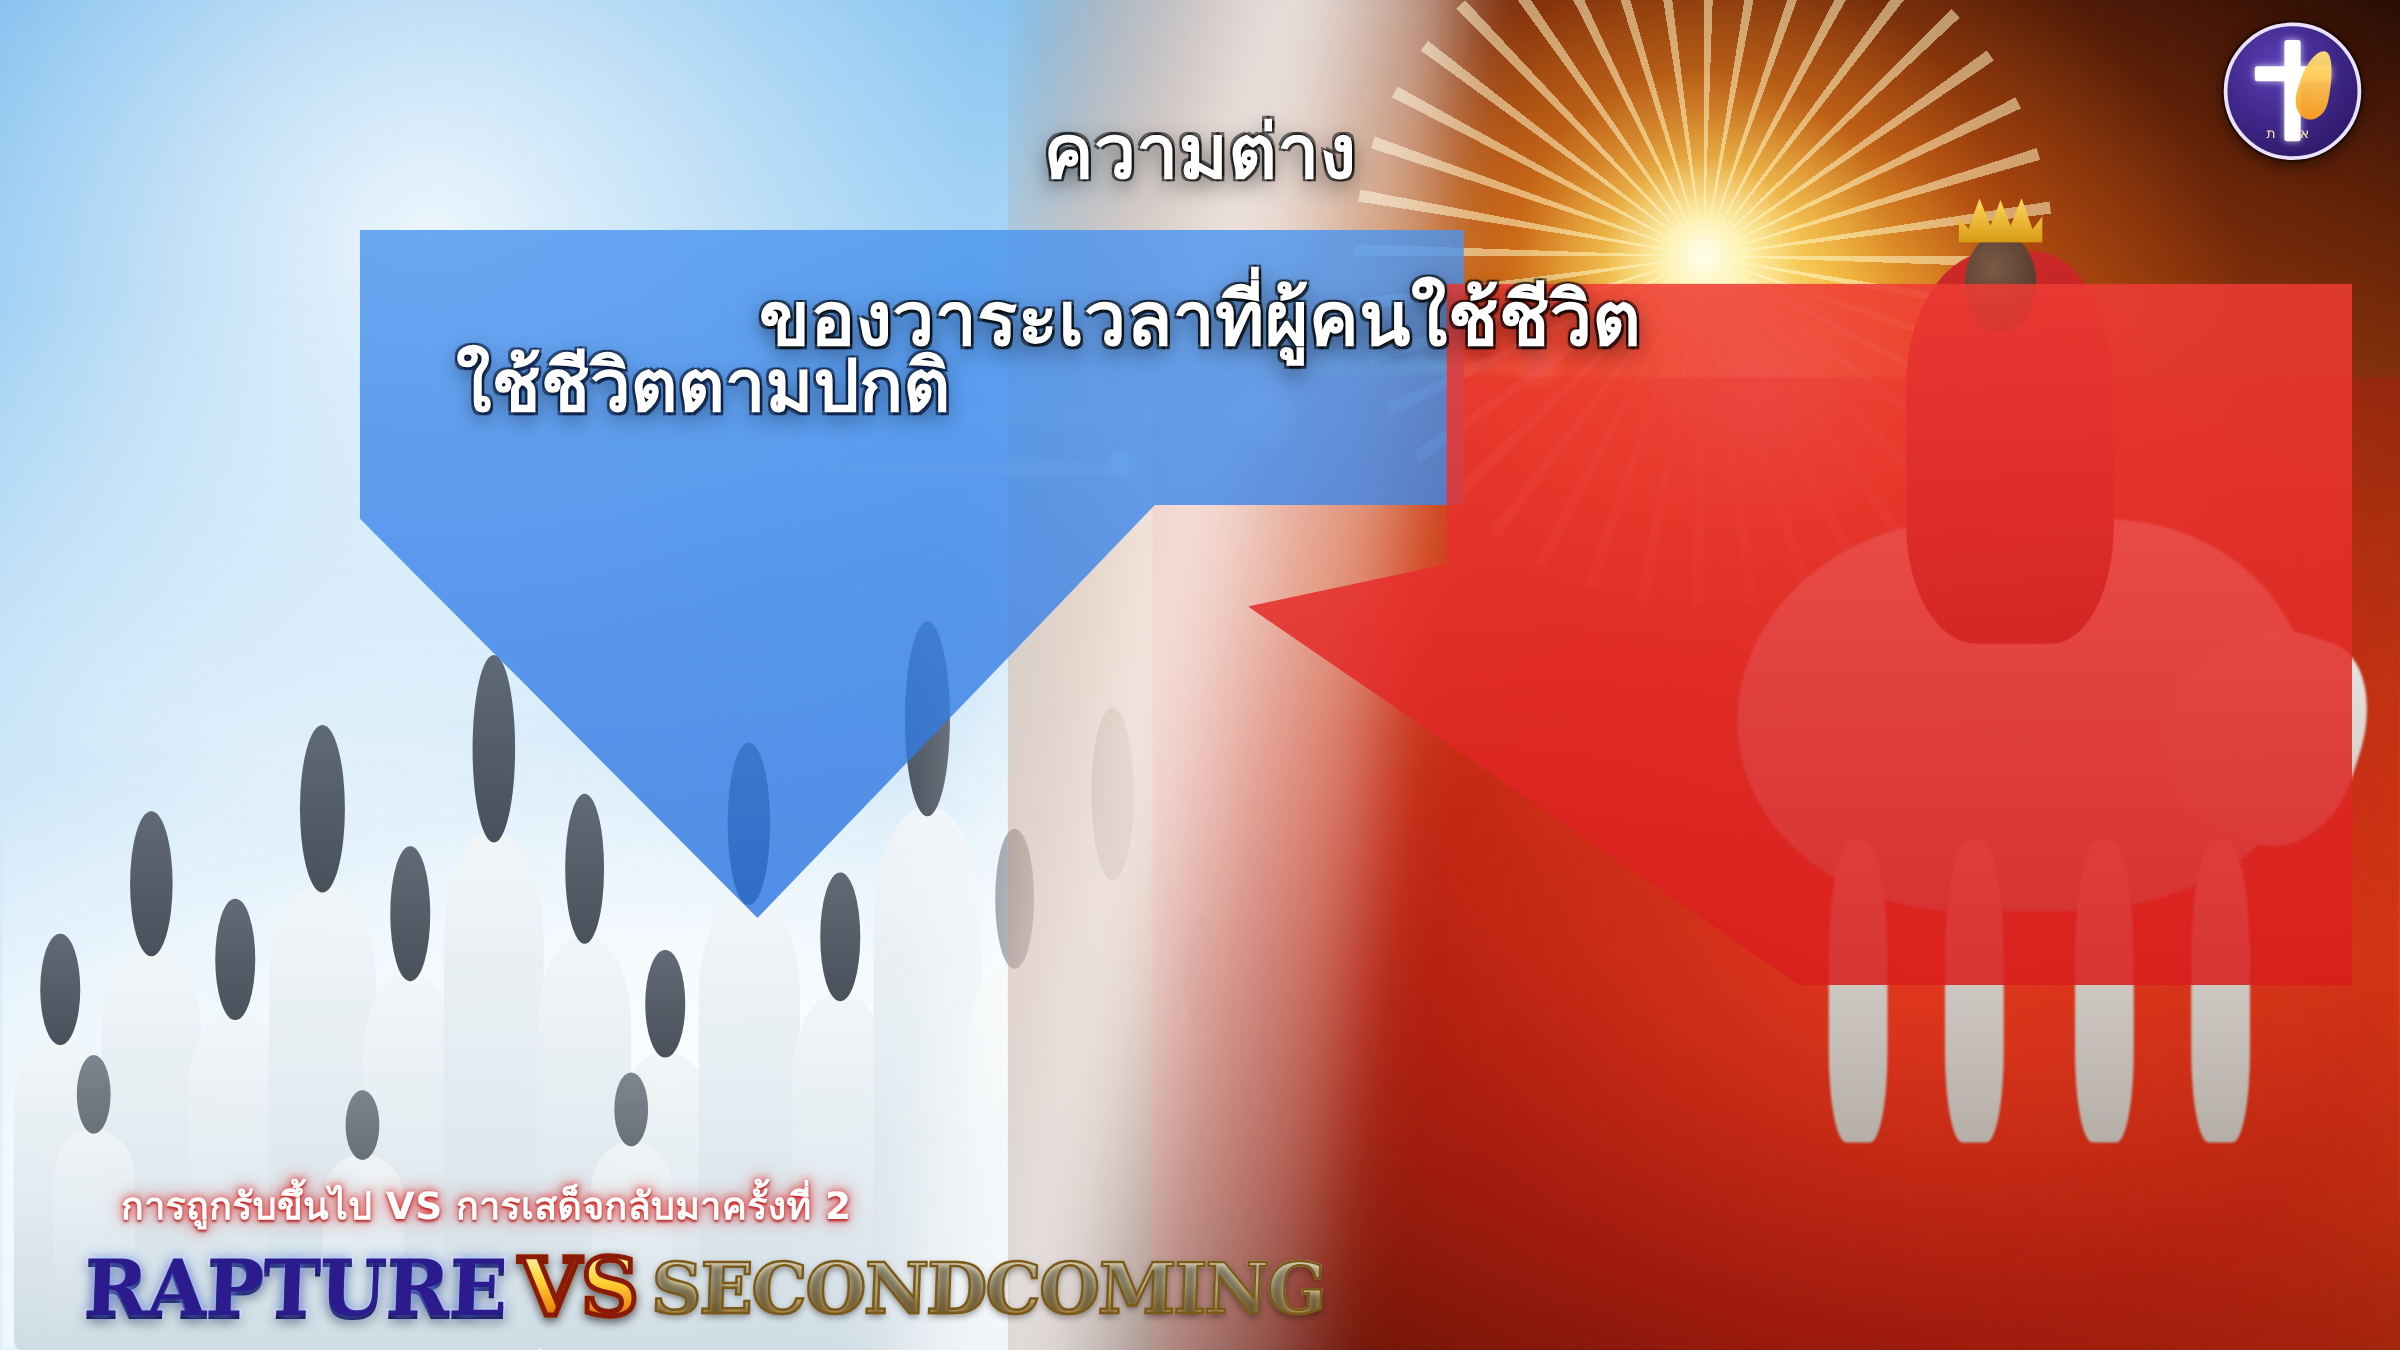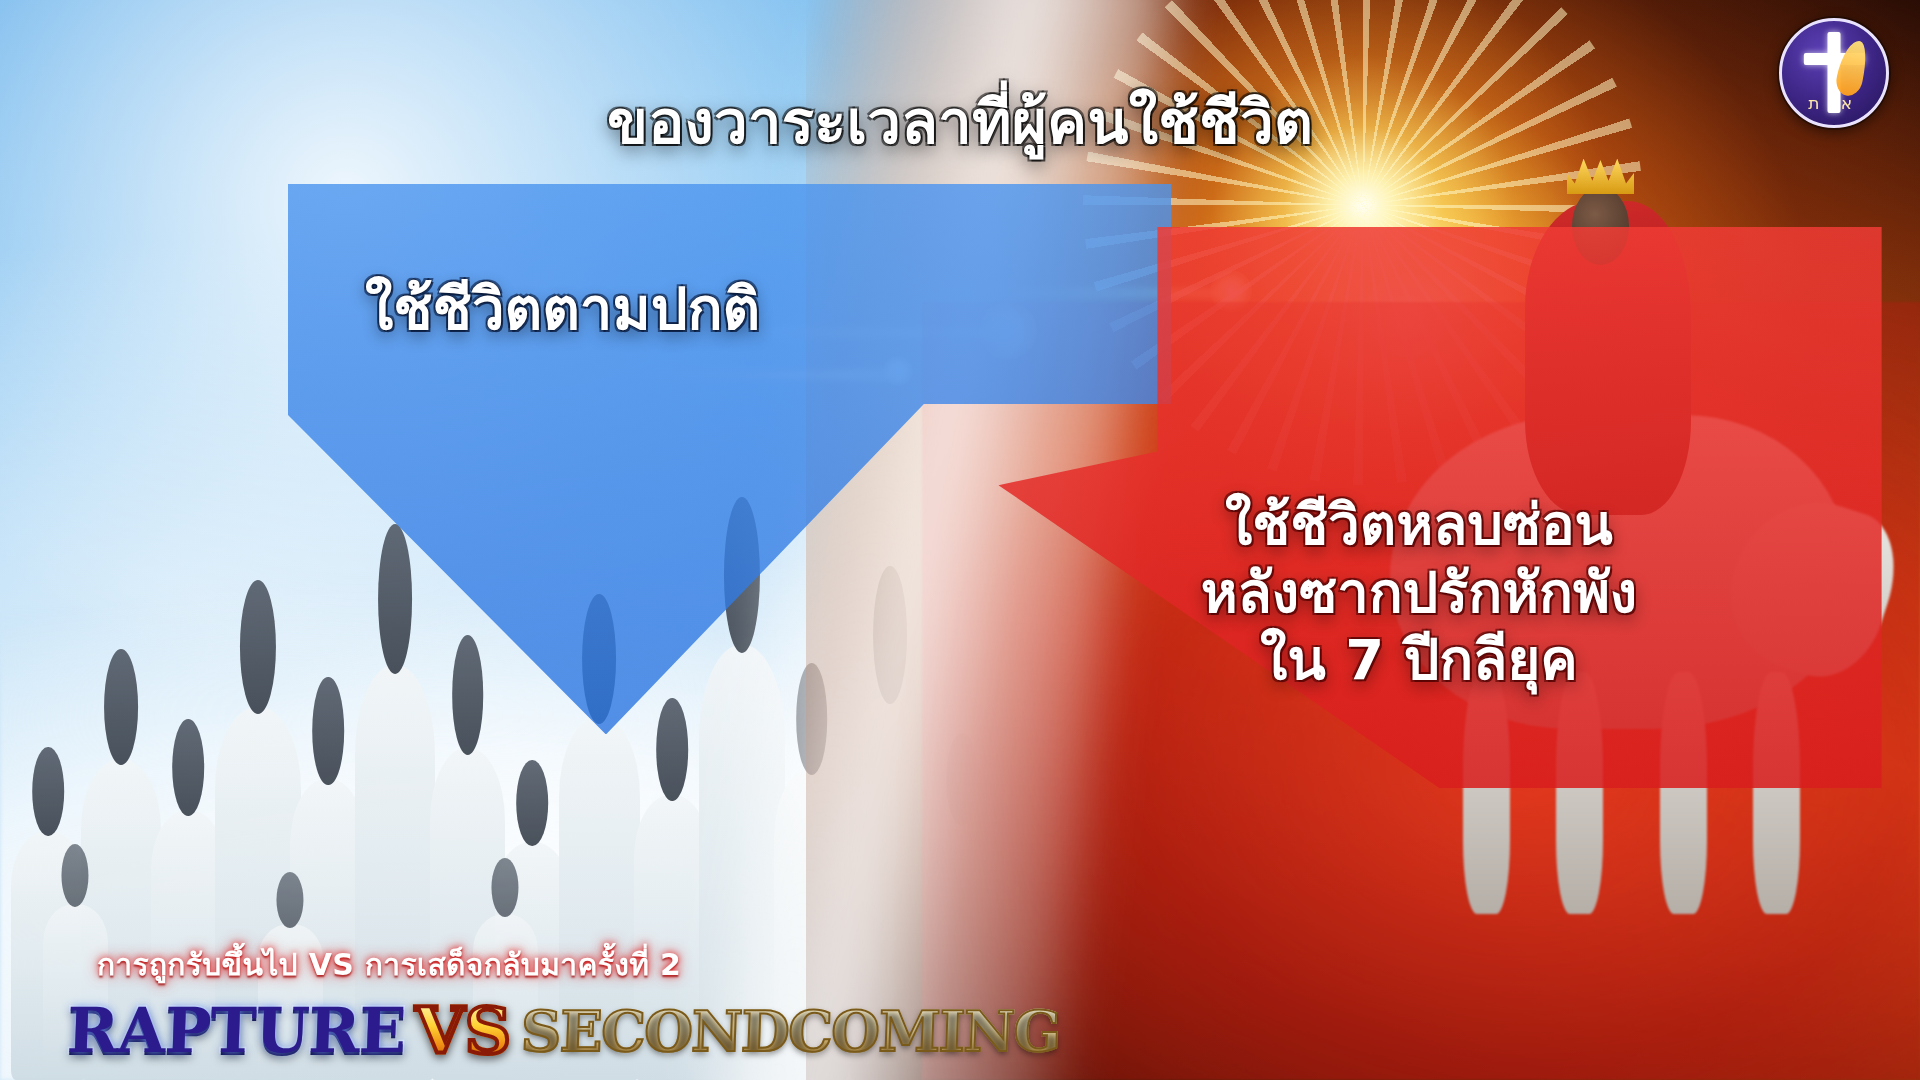--- a/index.html
+++ b/index.html
@@ -176,21 +176,21 @@
     overflow:hidden;
   }
   .logo .cross-v { position:absolute; left:50%; top:10%; transform:translateX(-50%);
     width:13px; height:78%; background:#fff; border-radius:2px; box-shadow:0 0 6px rgba(255,255,255,.7); }
   .logo .cross-h { position:absolute; left:50%; top:30%; transform:translateX(-50%);
     width:58%; height:12px; background:#fff; border-radius:2px; box-shadow:0 0 6px rgba(255,255,255,.7); }
   .logo .flame { position:absolute; right:20%; top:18%; width:26px; height:56px;
     background:linear-gradient(180deg,#ffe27a,#ff9f1c); border-radius:60% 40% 50% 50% / 70% 70% 30% 30%;
     transform:rotate(12deg); opacity:.95; }
   .logo .heb { position:absolute; bottom:12%; width:100%; text-align:center; color:#ffe9a8;
-    font-size:17px; letter-spacing:8px; }
+    font-size:11px; letter-spacing:8px; }
 </style>
 </head>
 <body>
 
 <div id="stage">
 
   <div class="bg-sky"></div>
   <div class="bg-clouds-low"></div>
 
   <div class="crowd">
@@ -230,32 +230,28 @@
     <div class="horse-leg" style="left:76%;"></div>
     <div class="king-robe"></div>
     <div class="king-head"></div>
     <div class="king-crown"></div>
   </div>
 
   <div class="arrow arrow-blue-real"></div>
   <div class="arrow arrow-red"></div>
 
   <div class="headline">
+    <span class="l1">ความต่าง</span>
     <span class="l2">ของวาระเวลาที่ผู้คนใช้ชีวิต</span>
   </div>
 
   <div class="blue-text">
     <span class="ln">ใช้ชีวิตตามปกติ</span>
   </div>
 
-  <div class="red-text">
-    <span class="ln">ใช้ชีวิตหลบซ่อน</span>
-    <span class="ln">หลังซากปรักหักพัง</span>
-    <span class="ln">ใน 7 ปีกลียุค</span>
-  </div>
 
   <div class="footer">
     <div class="footer-sub">การถูกรับขึ้นไป VS การเสด็จกลับมาครั้งที่ 2</div>
     <div class="brand">
       <span class="brand-rapture">RAPTURE</span>
       <span class="brand-vs">VS</span>
       <span class="brand-second">SECONDCOMING</span>
     </div>
   </div>
 

